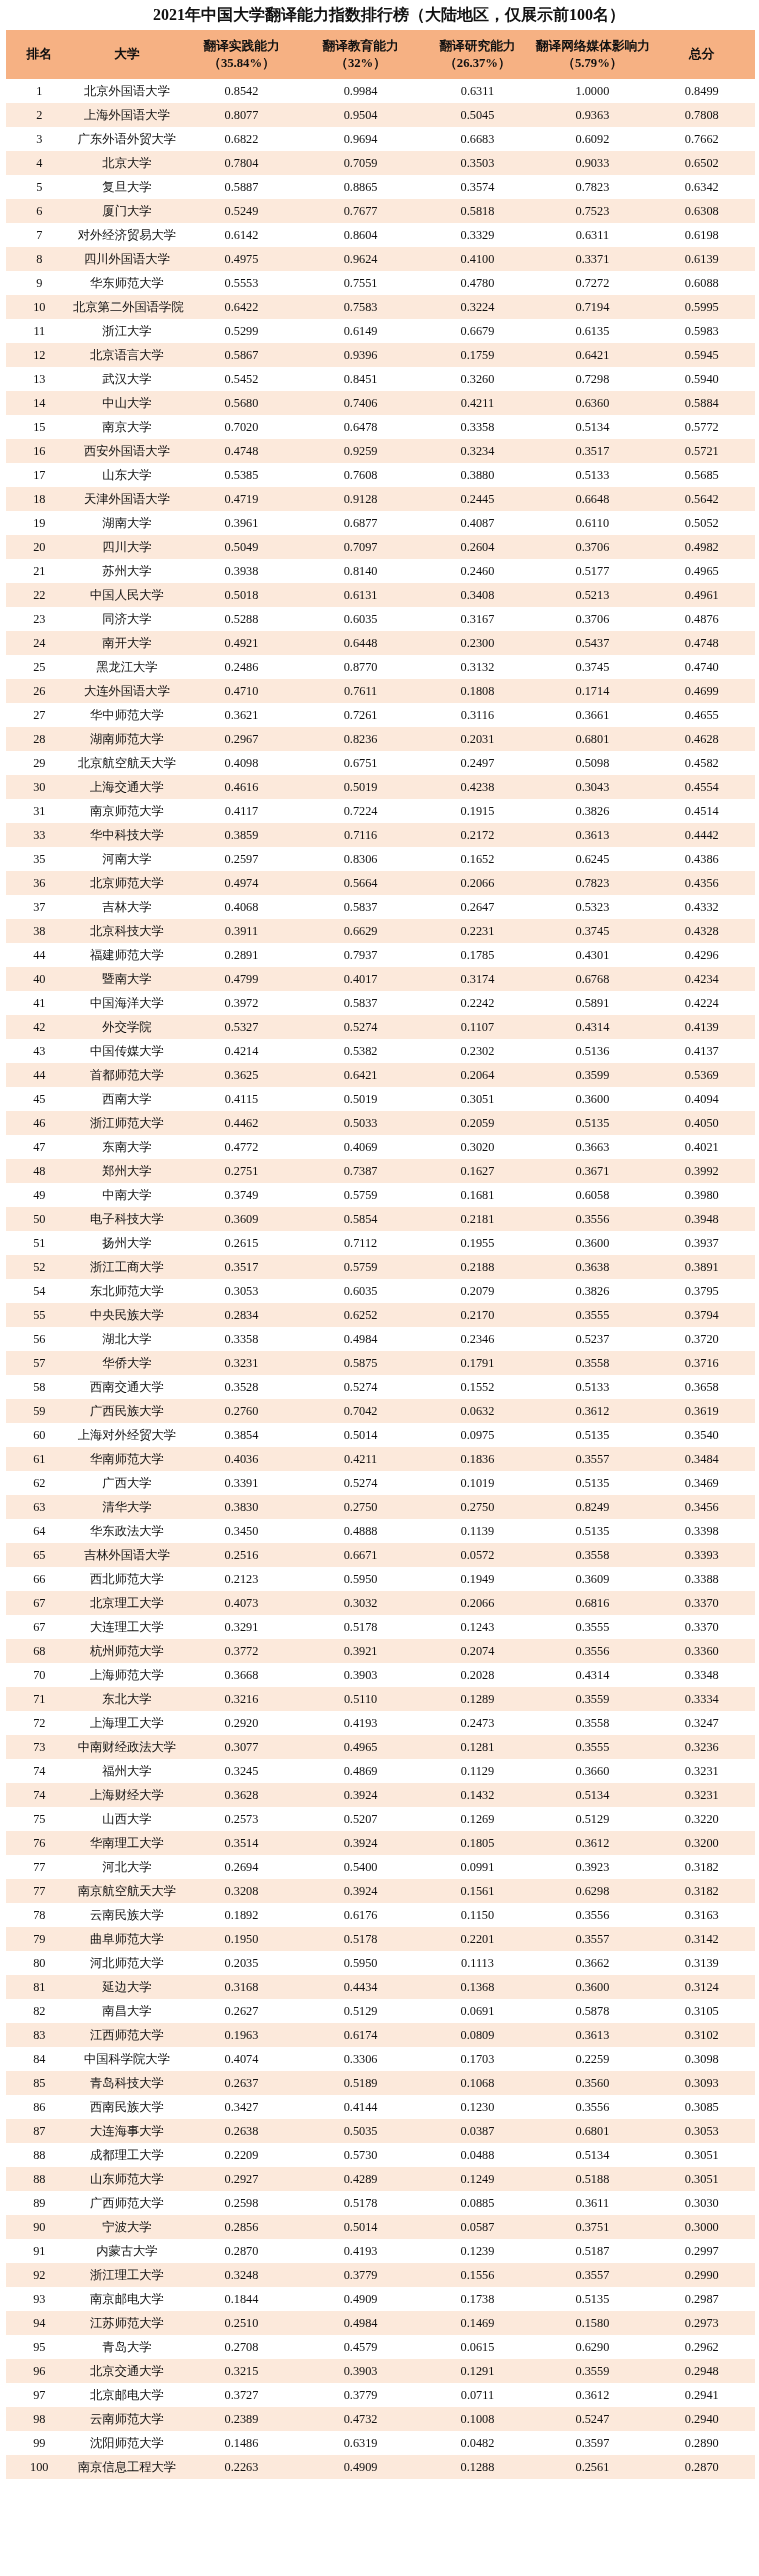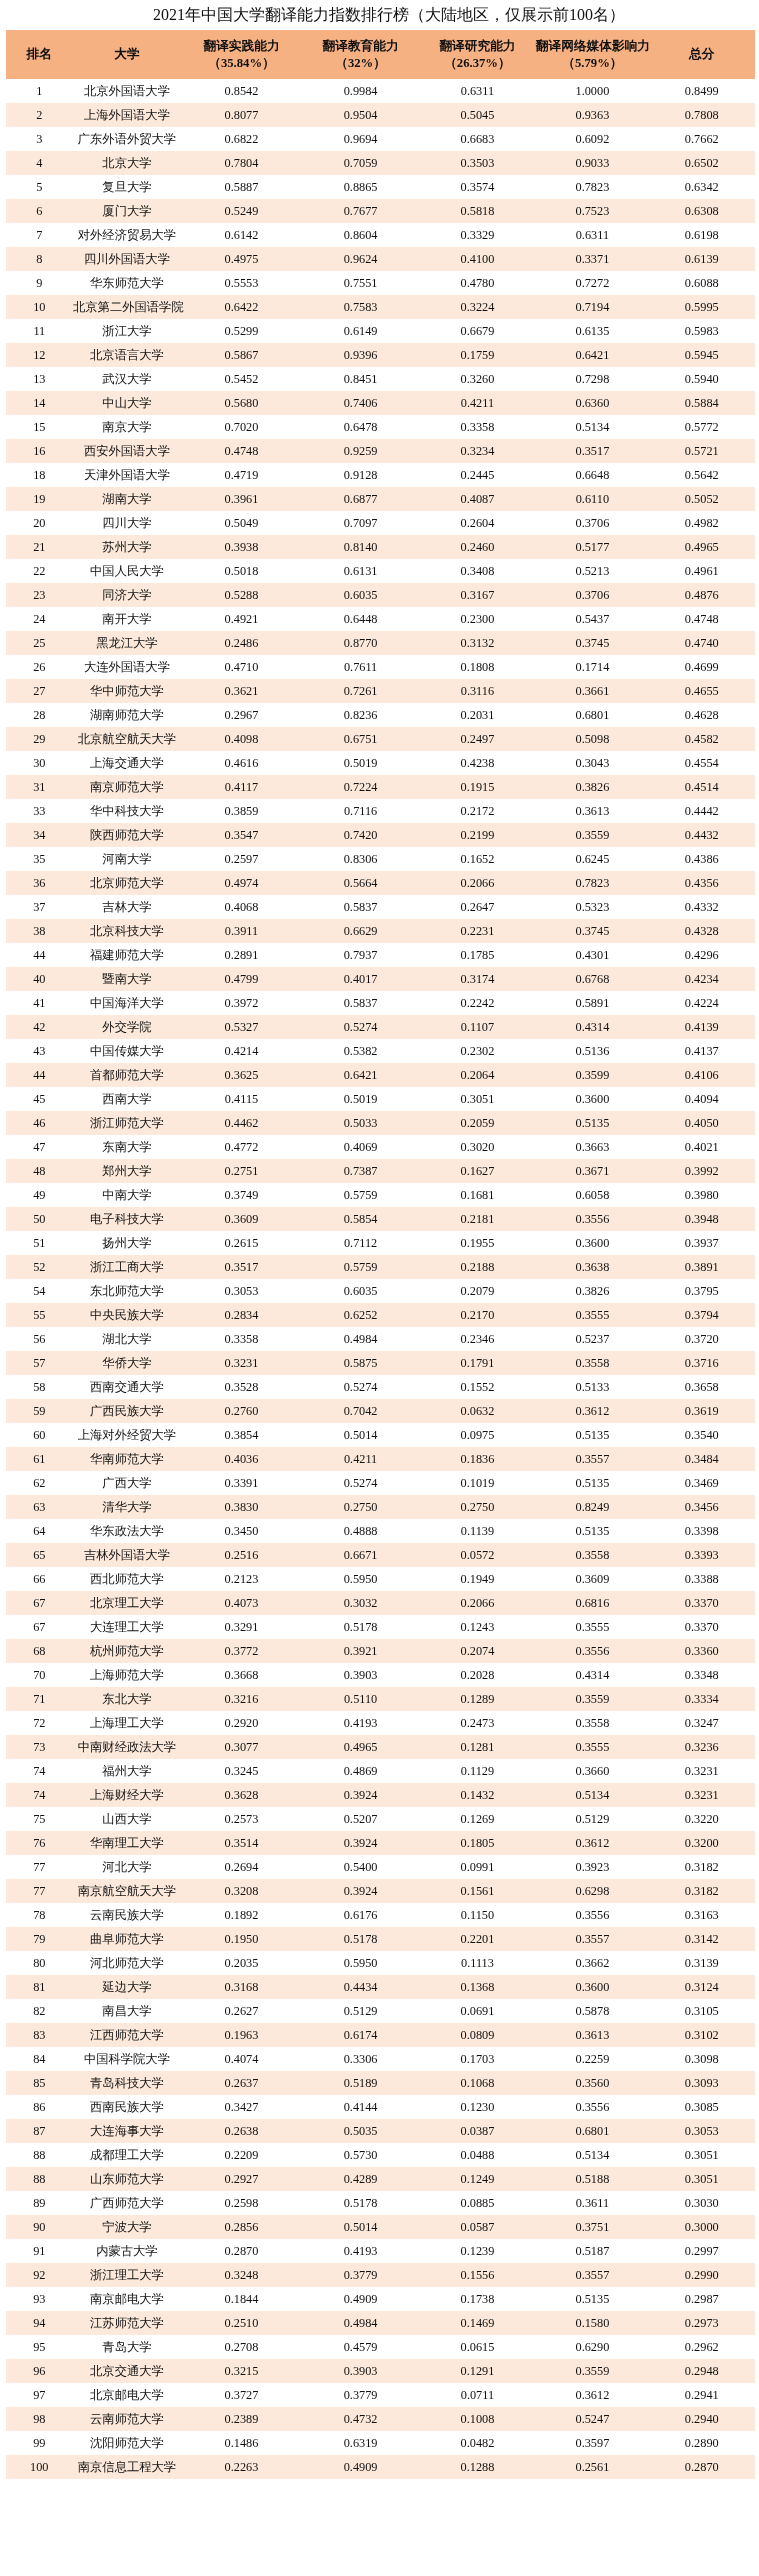--- a/index.html
+++ b/index.html
@@ -10,21 +10,21 @@
   html,body{margin:0;padding:0;background:#ffffff;}
   body{
     width:760px;
     color:var(--text);
     font-family:"Liberation Serif","DejaVu Serif",serif;
   }
   .page{width:760px;height:2576px;overflow:hidden;background:#ffffff;}
   .title{
     height:30px;
     display:flex;align-items:center;justify-content:center;
-    font-size:16px;font-weight:normal;white-space:nowrap;padding-left:18px;
+    font-size:16px;font-weight:bold;white-space:nowrap;padding-left:18px;
   }
   table.rank-table{
     border-collapse:collapse;
     table-layout:fixed;
     width:749px;
     margin:0 5.6px;
   }
   table.rank-table col.c-rank{width:9.0%;}
   table.rank-table col.c-univ{width:14.4%;}
   table.rank-table col.c-practice{width:16.2%;}
@@ -238,20 +238,29 @@
         <tr>
           <td>16</td>
           <td>西安外国语大学</td>
           <td>0.4748</td>
           <td>0.9259</td>
           <td>0.3234</td>
           <td>0.3517</td>
           <td>0.5721</td>
         </tr>
         <tr>
+          <td>17</td>
+          <td>山东大学</td>
+          <td>0.5385</td>
+          <td>0.7608</td>
+          <td>0.3880</td>
+          <td>0.5133</td>
+          <td>0.5685</td>
+        </tr>
+        <tr>
           <td>18</td>
           <td>天津外国语大学</td>
           <td>0.4719</td>
           <td>0.9128</td>
           <td>0.2445</td>
           <td>0.6648</td>
           <td>0.5642</td>
         </tr>
         <tr>
           <td>19</td>
@@ -373,29 +382,20 @@
         <tr>
           <td>33</td>
           <td>华中科技大学</td>
           <td>0.3859</td>
           <td>0.7116</td>
           <td>0.2172</td>
           <td>0.3613</td>
           <td>0.4442</td>
         </tr>
         <tr>
-          <td>34</td>
-          <td>陕西师范大学</td>
-          <td>0.3547</td>
-          <td>0.7420</td>
-          <td>0.2199</td>
-          <td>0.3559</td>
-          <td>0.4432</td>
-        </tr>
-        <tr>
           <td>35</td>
           <td>河南大学</td>
           <td>0.2597</td>
           <td>0.8306</td>
           <td>0.1652</td>
           <td>0.6245</td>
           <td>0.4386</td>
         </tr>
         <tr>
           <td>36</td>
@@ -469,21 +469,21 @@
           <td>0.5136</td>
           <td>0.4137</td>
         </tr>
         <tr>
           <td>44</td>
           <td>首都师范大学</td>
           <td>0.3625</td>
           <td>0.6421</td>
           <td>0.2064</td>
           <td>0.3599</td>
-          <td>0.4106</td>
+          <td>0.5369</td>
         </tr>
         <tr>
           <td>45</td>
           <td>西南大学</td>
           <td>0.4115</td>
           <td>0.5019</td>
           <td>0.3051</td>
           <td>0.3600</td>
           <td>0.4094</td>
         </tr>

